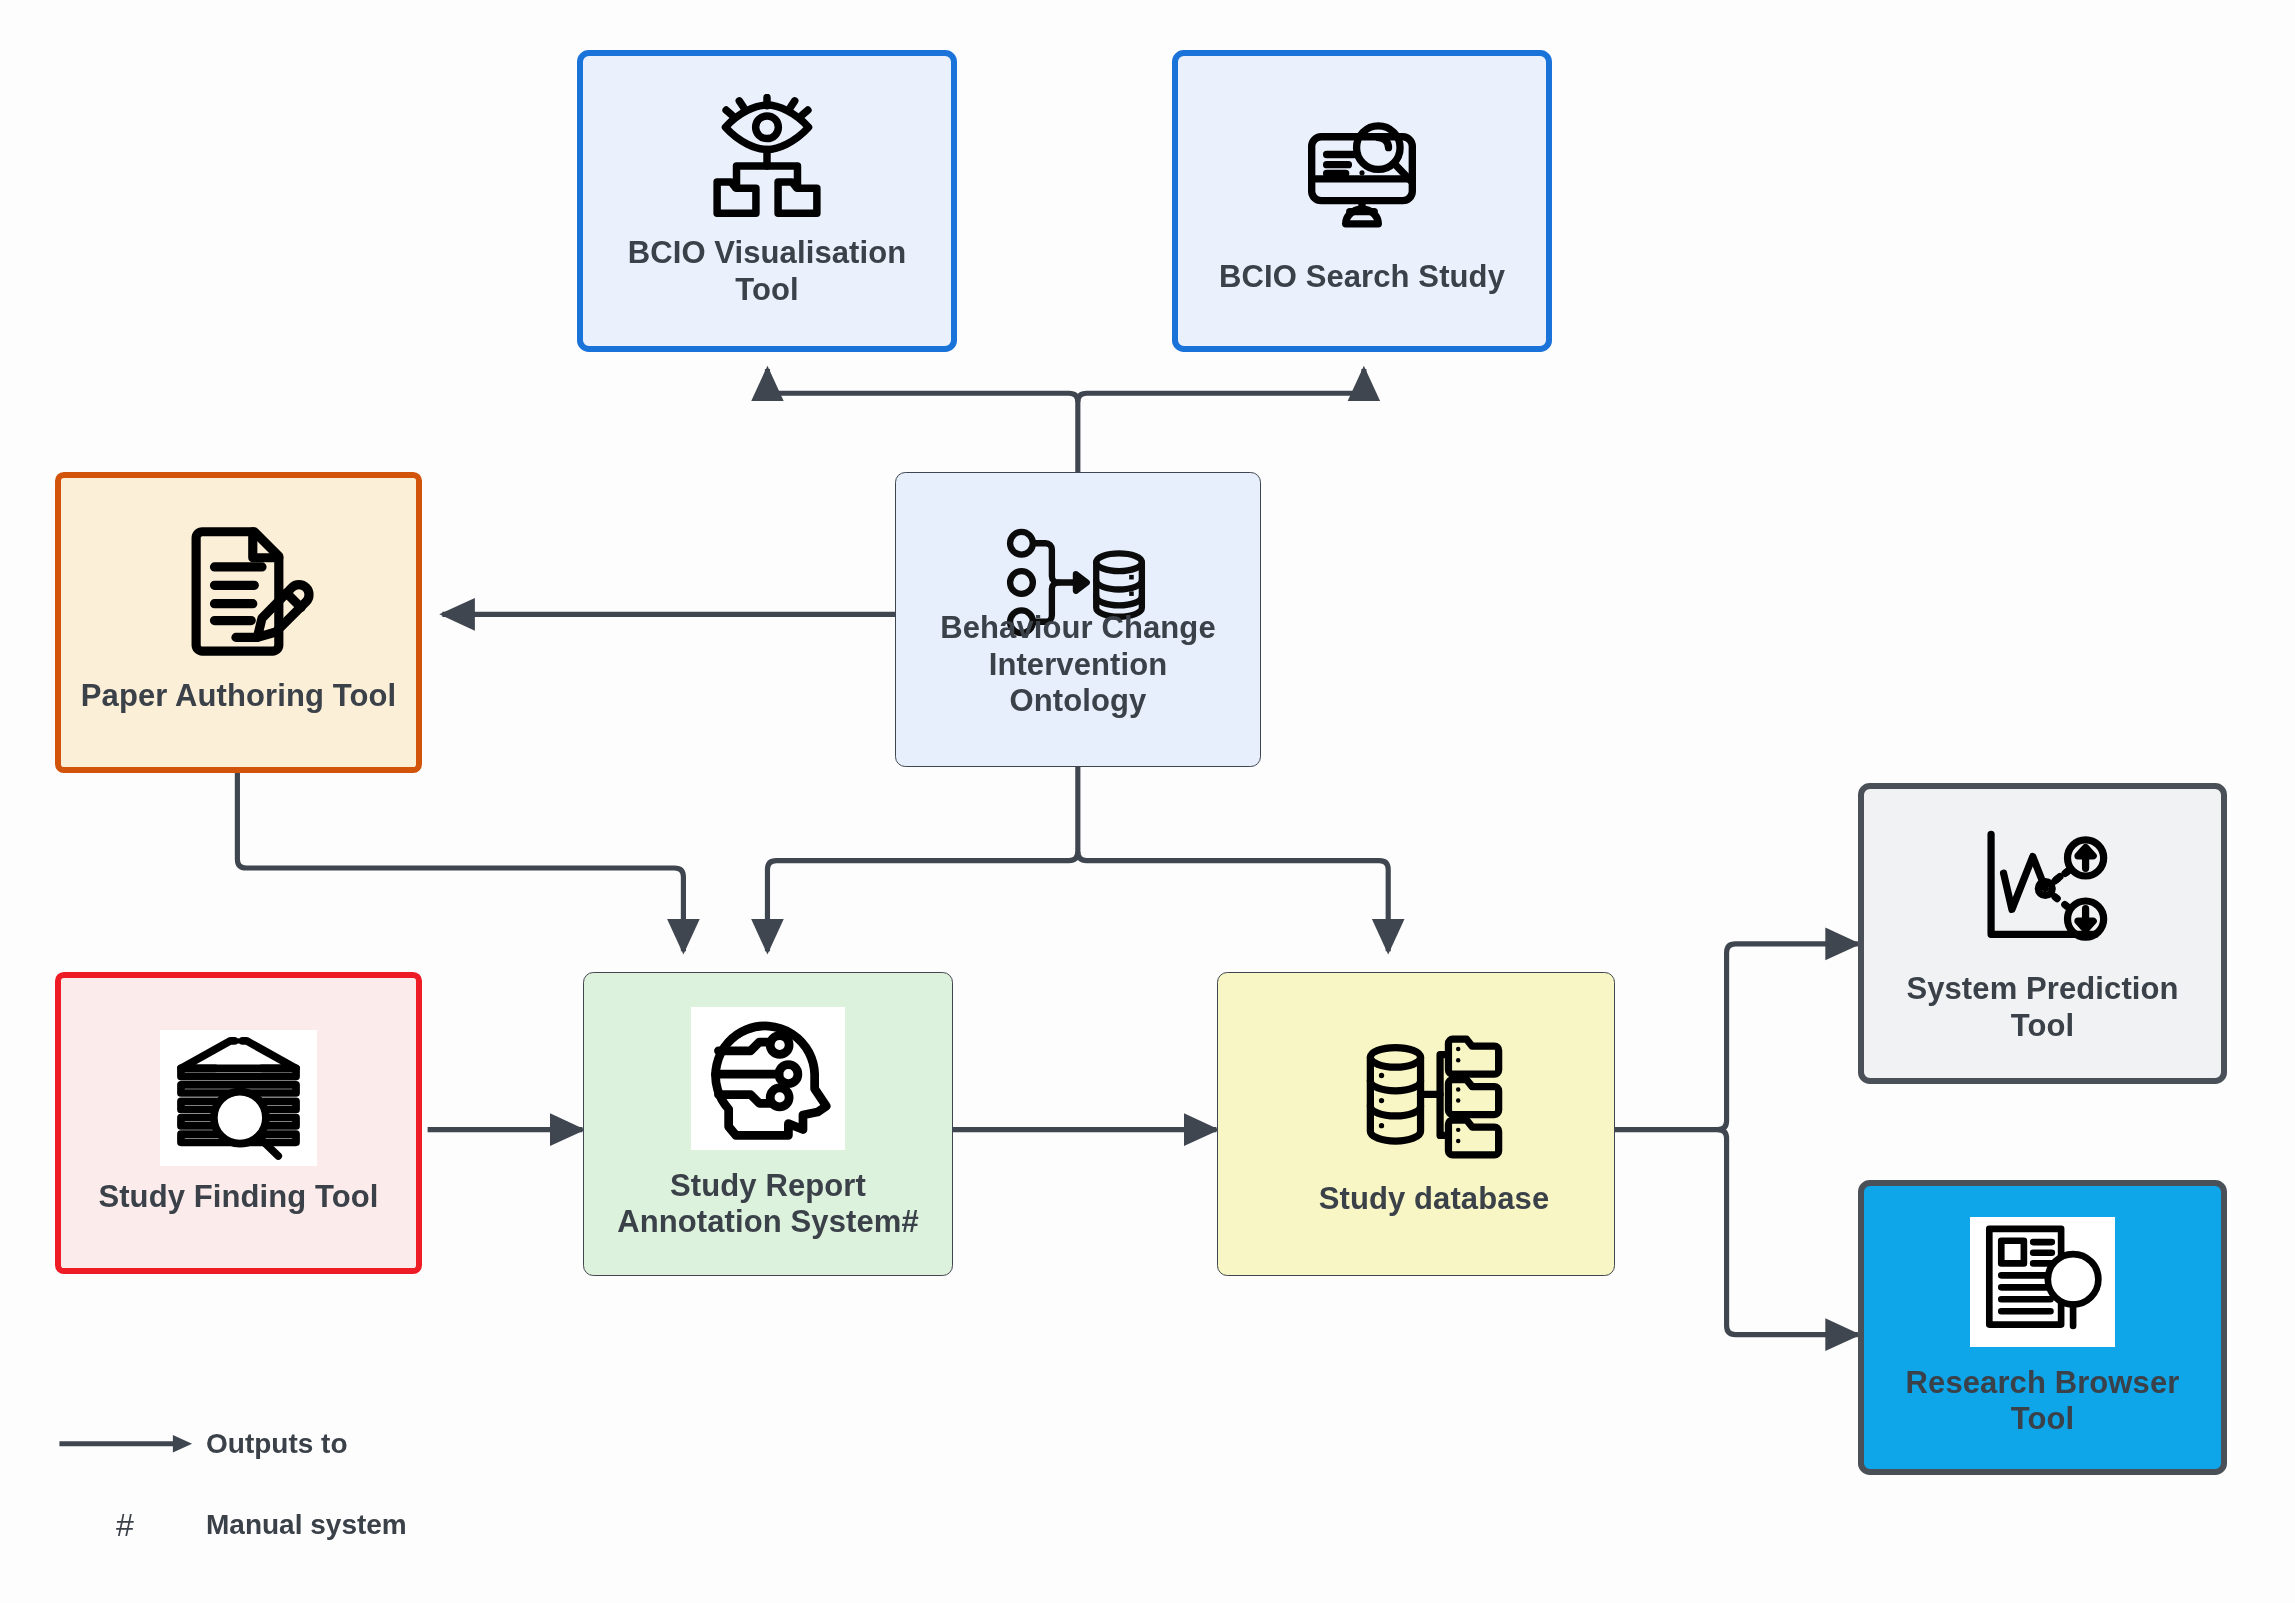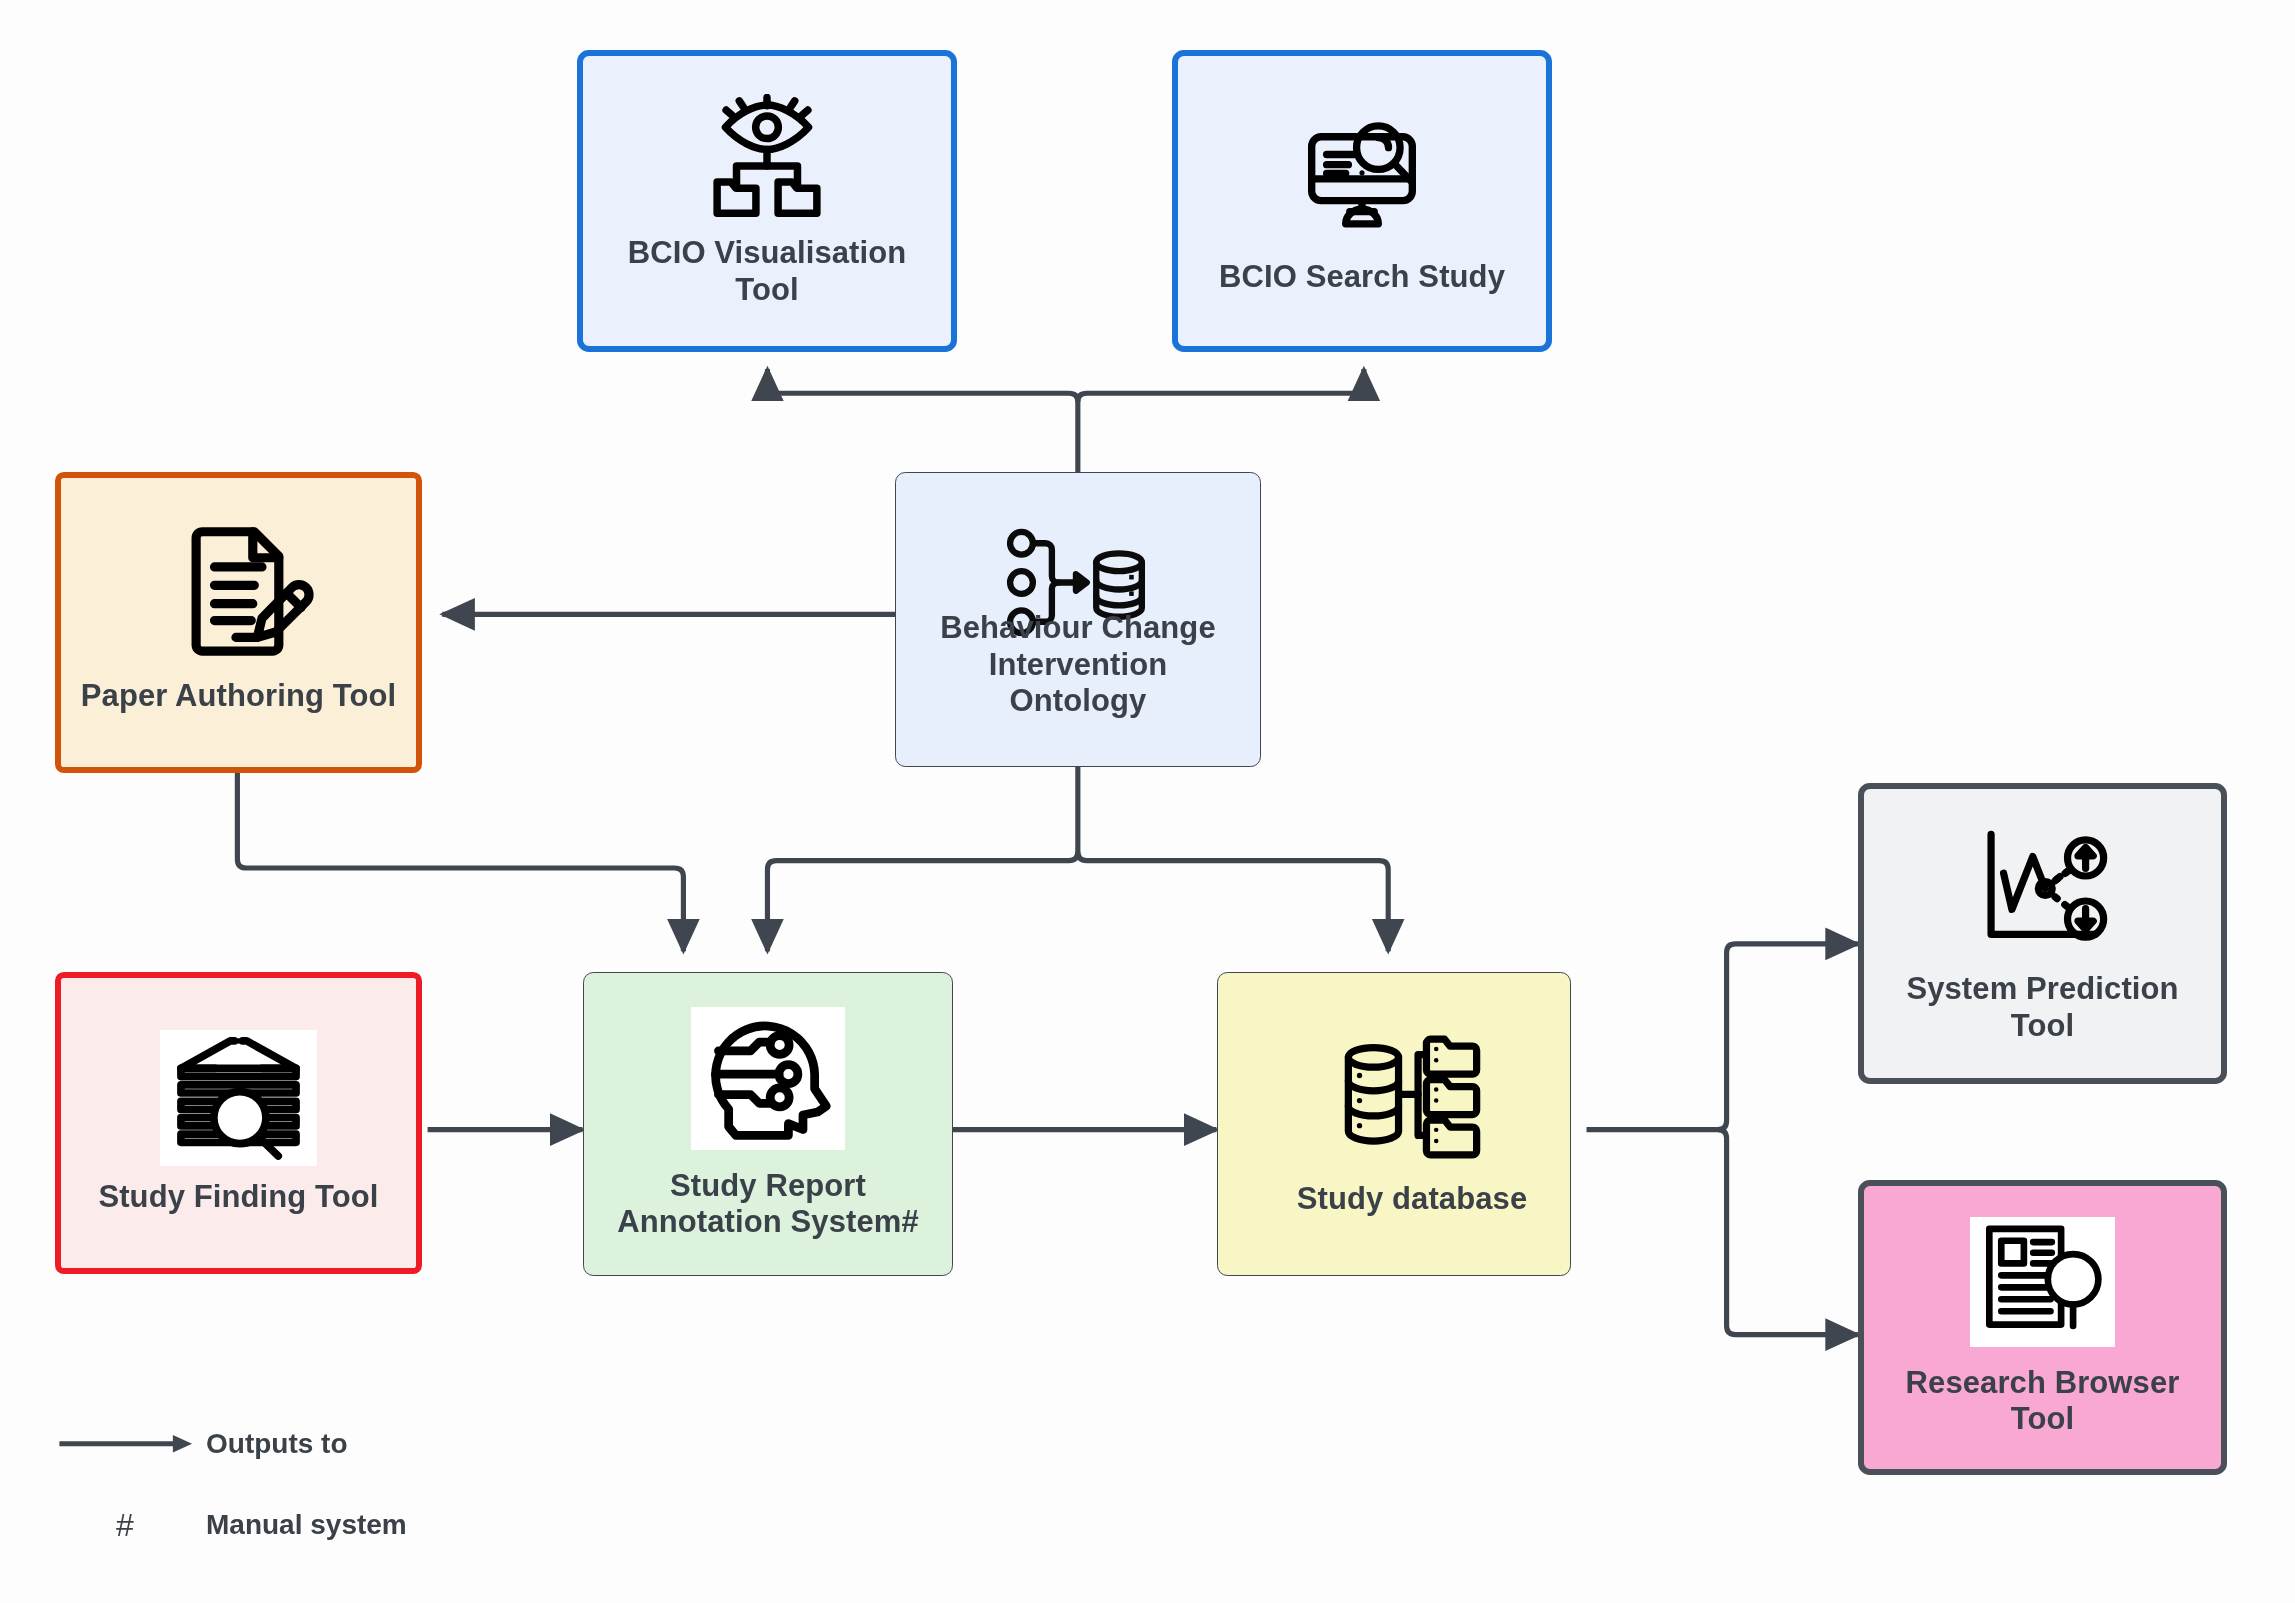--- a/index.html
+++ b/index.html
@@ -197,21 +197,21 @@
         <circle cx="56" cy="60" r="6.5"></circle>
         <path d="M14 28 L36 28 L42 22 L49.5 22"></path>
         <path d="M12 44 L55.5 44"></path>
         <path d="M14 58 L36 58 L42 64 L49.5 64"></path>
       </svg>
     </span>
     <span class="label" style="font-size:31px; margin-top:17.7px;">Study Report
 Annotation System#</span>
   </div>
 
-  <div class="node" style="left:1217px; top:972px; width:354px; height:304px; background:#f8f6c4; border:1.5px solid #3f4650; border-radius:10.3px;padding-left:36px;">
+  <div class="node" style="left:1217px; top:972px; width:398px; height:304px; background:#f8f6c4; border:1.5px solid #3f4650; border-radius:10.3px;padding-left:36px;">
     <span class="icon-wrap" style="margin-top:-2.9px;">
       <svg width="145" height="134" viewBox="0 0 104 92" fill="none" stroke="#000" stroke-width="5.2" stroke-linecap="round" stroke-linejoin="round">
         <ellipse cx="24" cy="19" rx="18" ry="7"></ellipse>
         <path d="M6 19 L6 72 a18 7 0 0 0 36 0 L42 19"></path>
         <path d="M6 36 a18 7 0 0 0 36 0 M6 54 a18 7 0 0 0 36 0"></path>
         <circle cx="14" cy="32" r="1.9" fill="#000" stroke="none"></circle>
         <circle cx="14" cy="50" r="1.9" fill="#000" stroke="none"></circle>
         <circle cx="14" cy="68" r="1.9" fill="#000" stroke="none"></circle>
         <path d="M42 45.5 L56 45.5"></path>
         <path d="M56 45.5 L56 17 L62 17 M56 45.5 L56 75 L62 75"></path>
@@ -241,21 +241,21 @@
         <circle cx="81" cy="25" r="13"></circle>
         <path d="M81 32.5 L81 18 M75.5 23.5 L81 17.5 L86.5 23.5 Z" fill="#000"></path>
         <circle cx="81" cy="69" r="13"></circle>
         <path d="M81 61.5 L81 76 M75.5 70.5 L81 76.5 L86.5 70.5 Z" fill="#000"></path>
       </svg>
     </span>
     <span class="label" style="font-size:31px; margin-top:17.7px;">System Prediction
 Tool</span>
   </div>
 
-  <div class="node" style="left:1858px; top:1180px; width:369px; height:295px; background:#f9a8d4; border:6.6px solid #4a5058; border-radius:11.8px;">
+  <div class="node" style="left:1858px; top:1180px; width:369px; height:295px; background:#0ea5e9; border:6.6px solid #4a5058; border-radius:11.8px;">
     <span class="icon-wrap" style="background:#ffffff; padding:2.9px 5.9px;">
       <svg width="133" height="124" viewBox="0 0 100 92" fill="none" stroke="#000" stroke-width="5" stroke-linecap="round" stroke-linejoin="round">
         <path d="M10 6 L64 6 L64 78 L10 78 Z"></path>
         <rect x="19" y="15" width="17" height="17"></rect>
         <path d="M43 16 L57 16 M43 24 L57 24 M43 32 L57 32"></path>
         <path d="M19 41 L56 41 M19 50 L56 50 M19 59 L56 59 M19 68 L56 68"></path>
         <circle cx="73" cy="44" r="19" fill="#ffffff"></circle>
         <path d="M73 63 L73 79"></path>
       </svg>
     </span>

